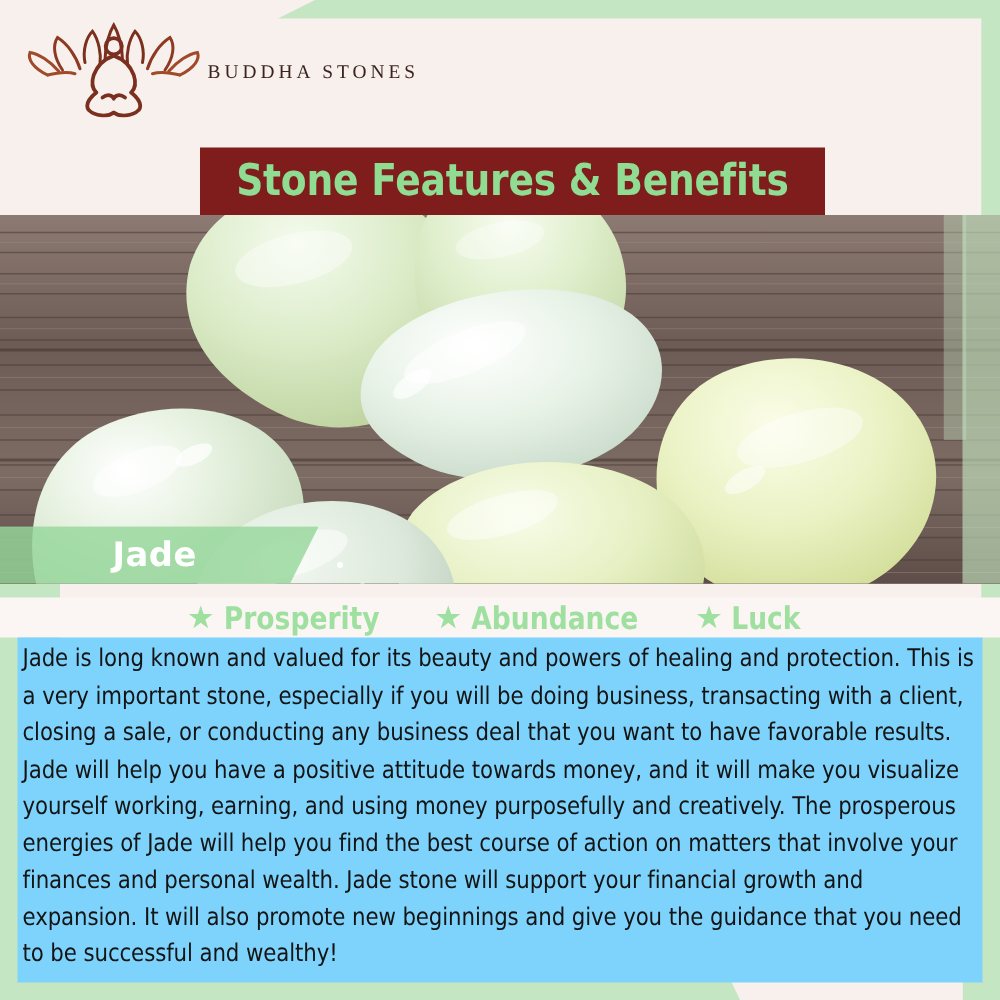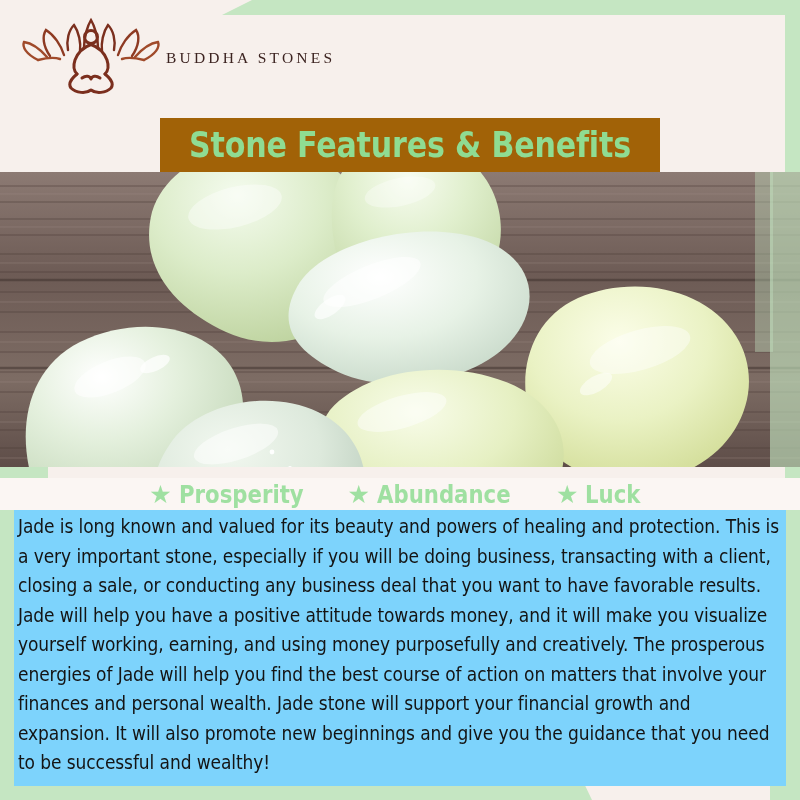--- a/index.html
+++ b/index.html
@@ -38,21 +38,21 @@
   }
   .logo-mark{width:150px;height:78px;display:block;}
   .logo-word{
     margin-top:6px;
     font-family:"Liberation Serif", serif;
     font-size:15.5px;letter-spacing:3.2px;color:#3c2320;font-weight:400;
   }
 
   .title-band{
     position:absolute;top:118px;left:160px;width:500px;height:54px;
-    background:#a16207;
+    background:#7f1d1d;
     display:flex;align-items:center;justify-content:center;
   }
   .title-text{
     font-family:"DejaVu Sans", sans-serif;
     font-weight:bold;
     font-size:35px;
     color:#8fdc92;
     letter-spacing:-0.2px;
     transform:scaleX(0.86);
     transform-origin:center;
@@ -264,20 +264,23 @@
       <circle cx="290" cy="296" r="2.0" fill="#ffffff" opacity="0.9"></circle>
       <circle cx="252" cy="300" r="1.8" fill="#ffffff" opacity="0.85"></circle>
 
       <rect x="770" y="0" width="30" height="295" fill="#c5e6c2" opacity="0.62"></rect>
       <rect x="755" y="0" width="18" height="180" fill="#c5e6c2" opacity="0.38"></rect>
     </svg>
   </div>
 
   <div class="deco deco-right-low"></div>
 
+  <div class="jade-band">
+    <span class="jade-text">Jade</span>
+  </div>
 
   <div class="benefits">
     <div class="benefit">
       <span class="star">★</span>
       <span class="benefit-label">Prosperity</span>
     </div>
     <div class="benefit">
       <span class="star">★</span>
       <span class="benefit-label">Abundance</span>
     </div>

